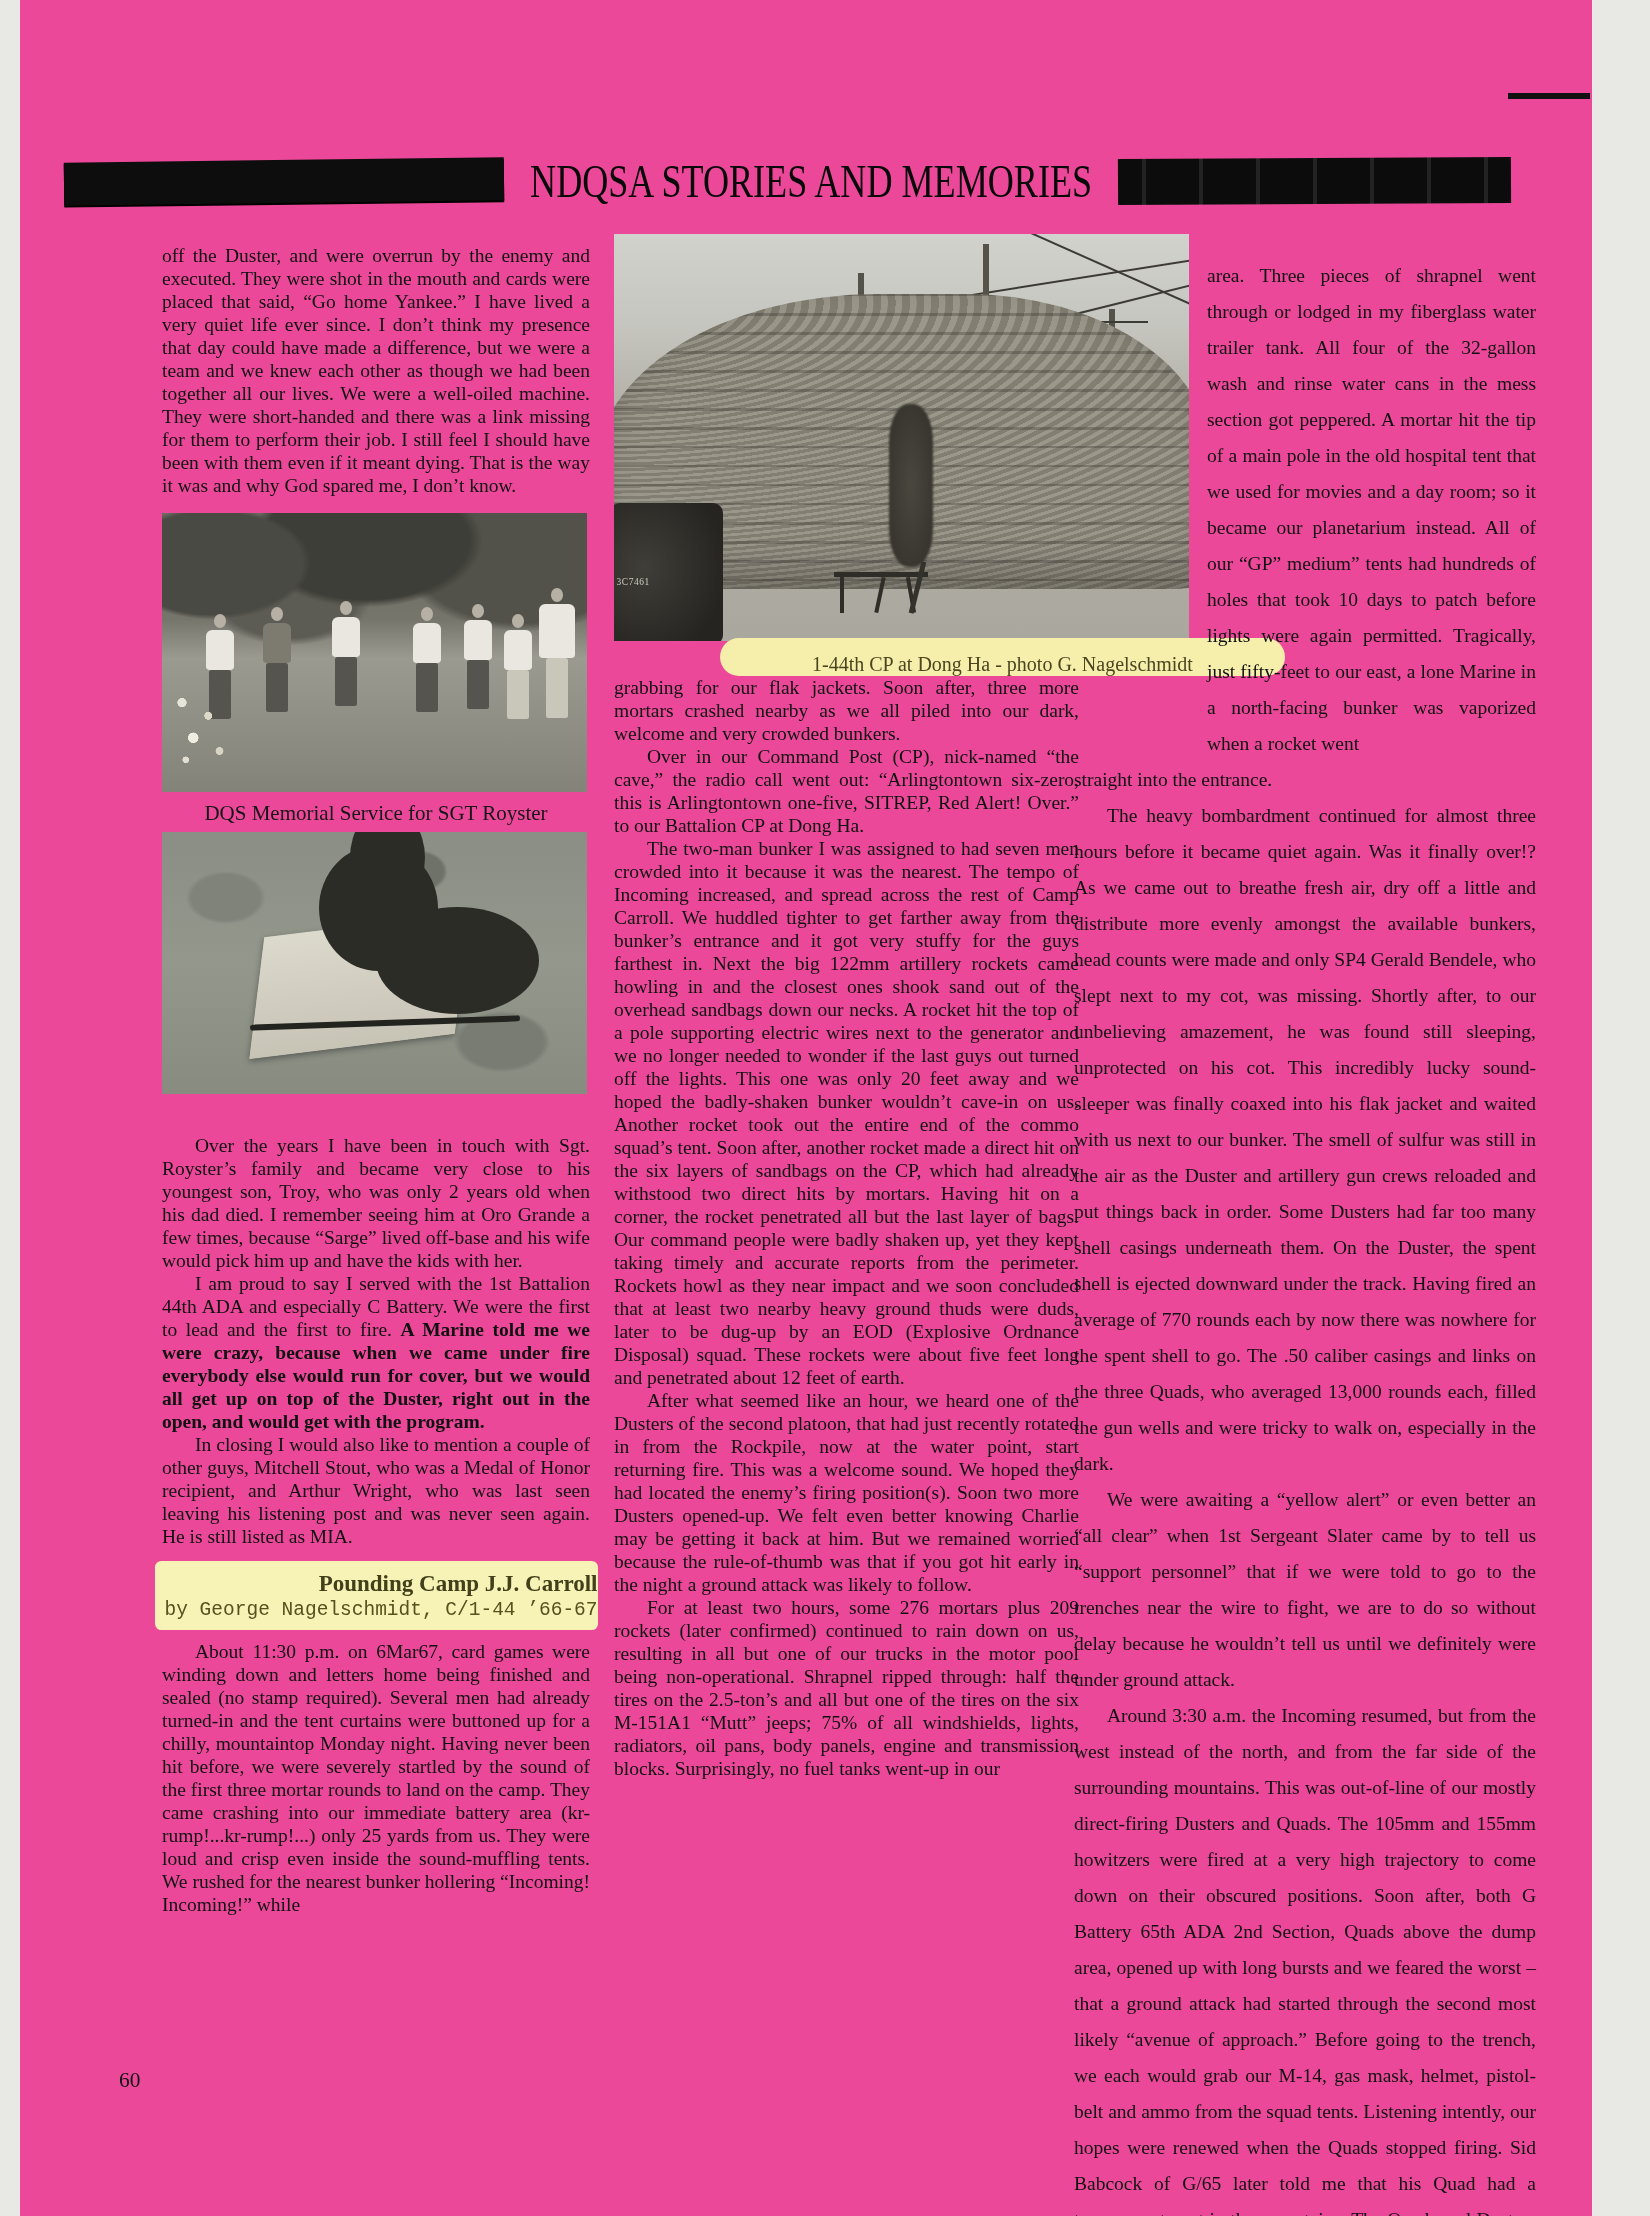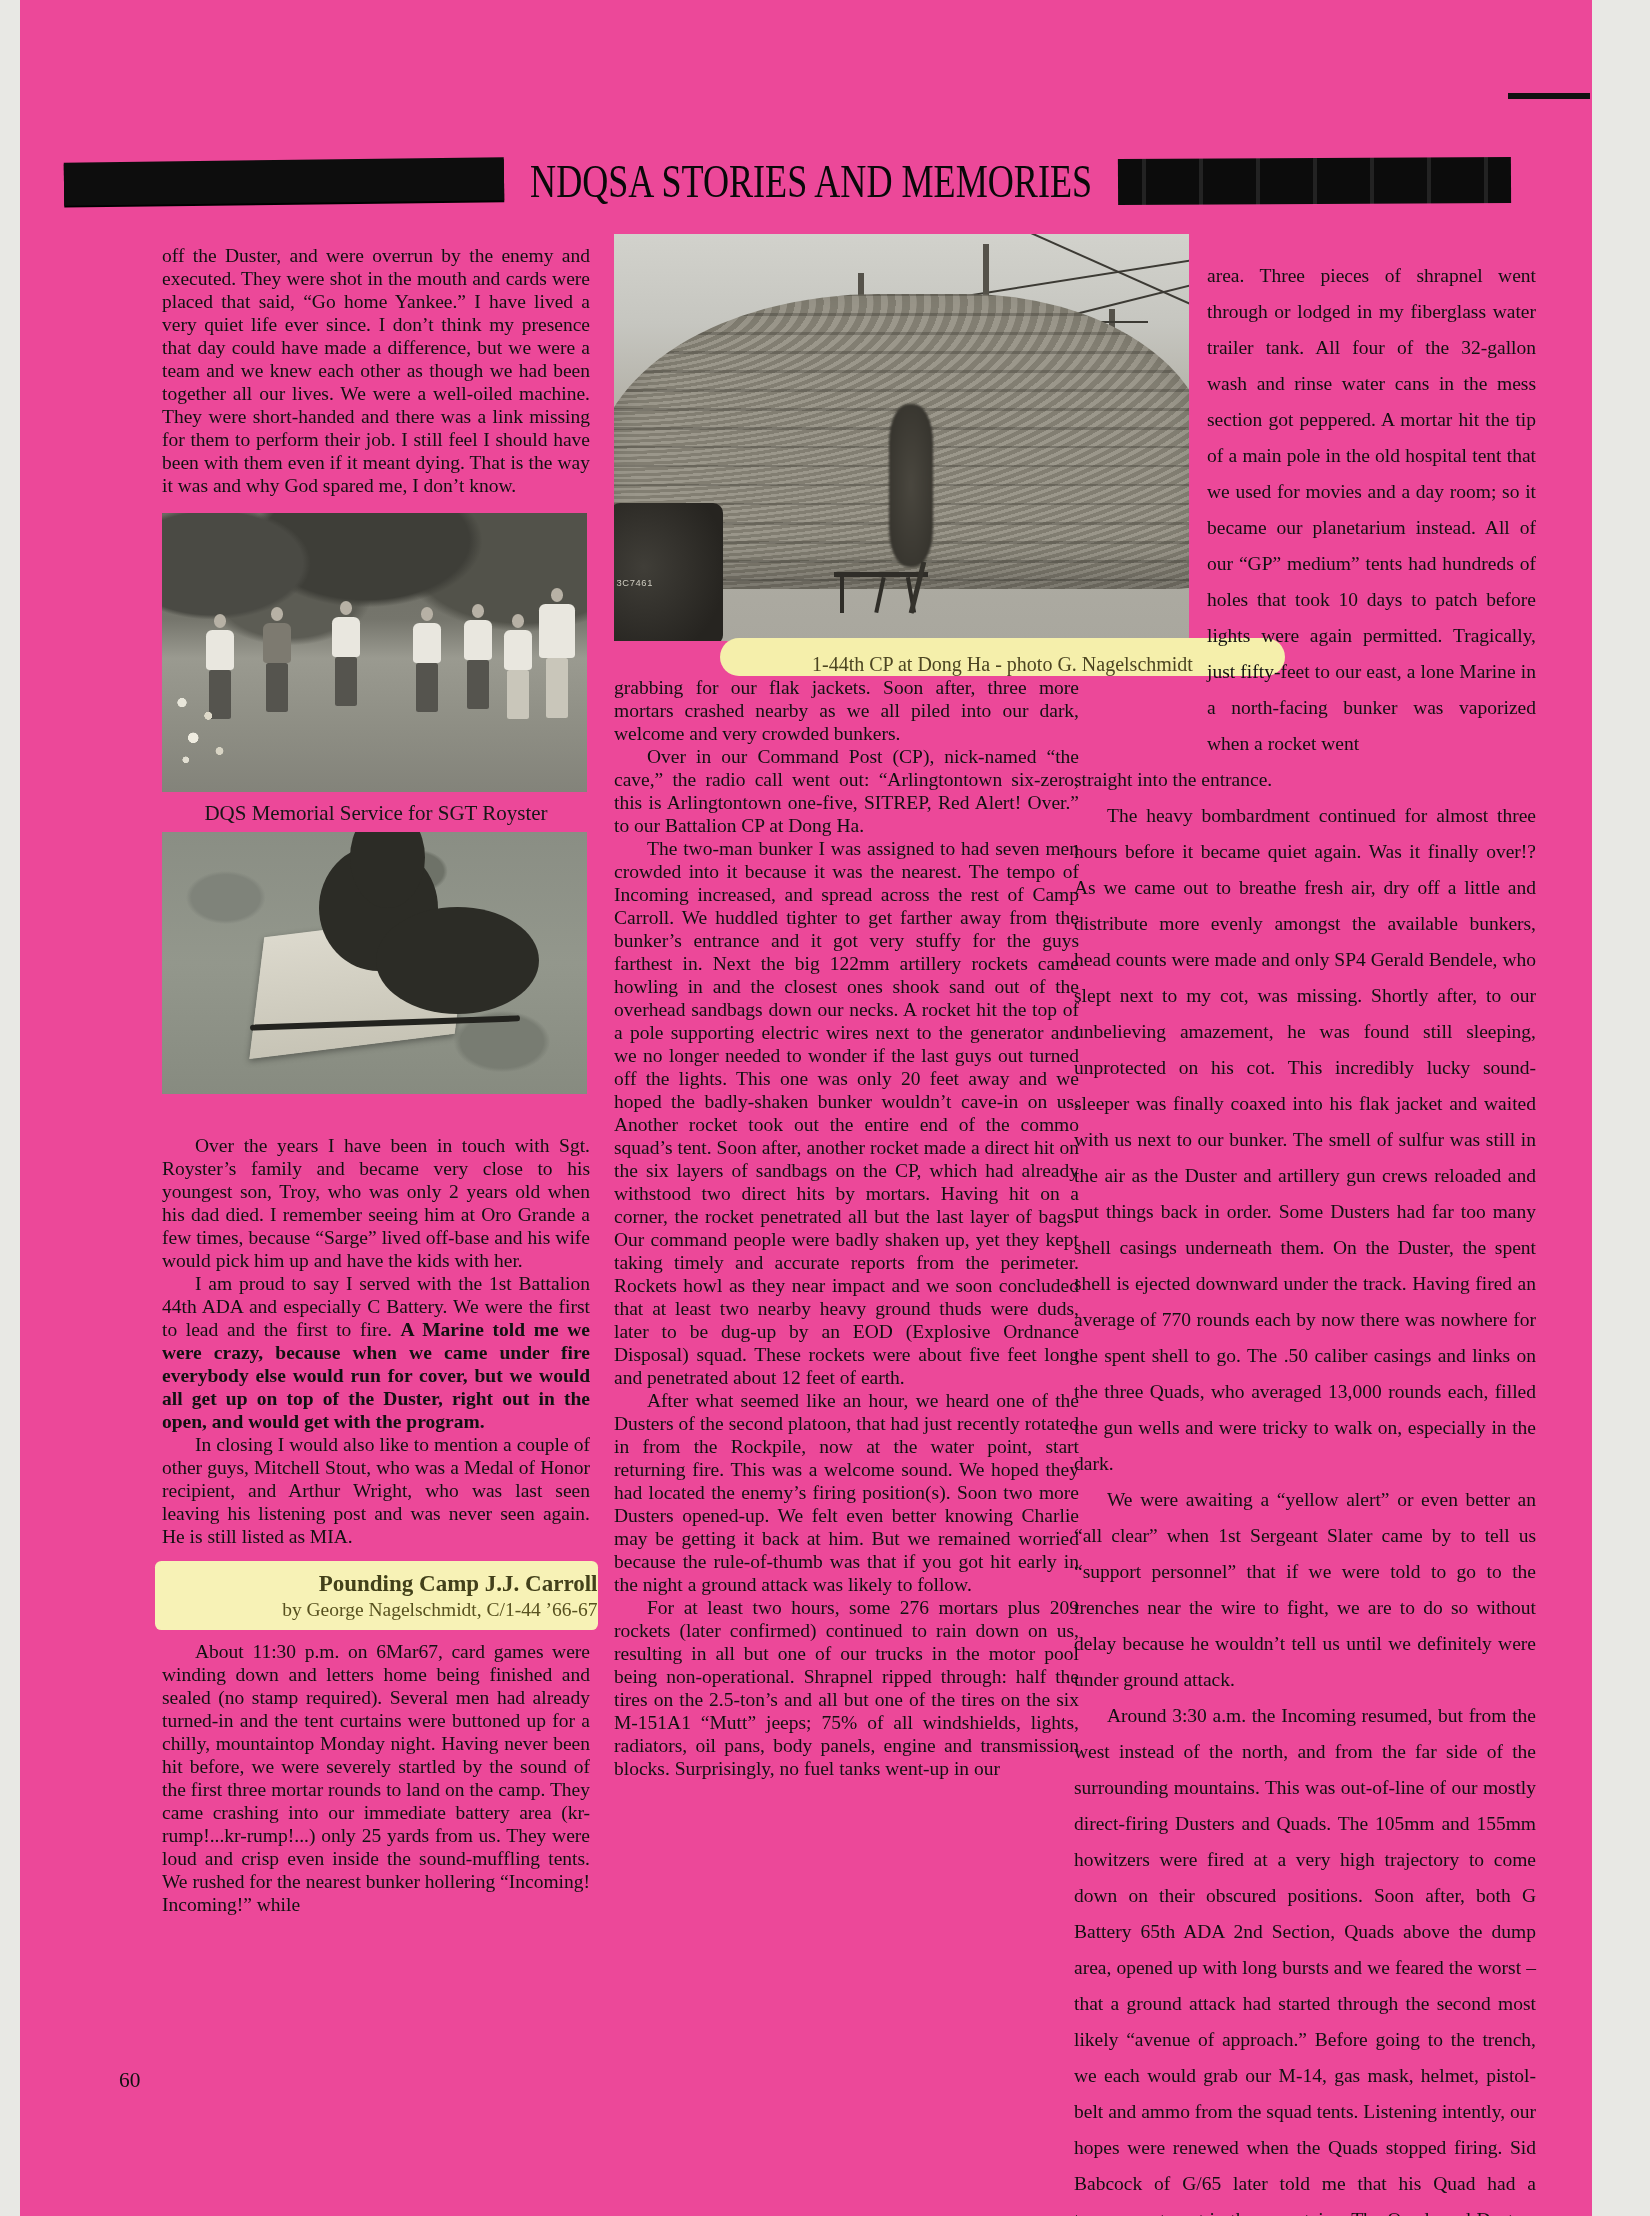--- a/index.html
+++ b/index.html
@@ -57,39 +57,39 @@
       linear-gradient(180deg,#8a8e84 0%,#93978c 50%,#878b80 100%);}
   #plaque{position:absolute;left:94px;top:94px;width:207px;height:119px;background:linear-gradient(180deg,#dcd9cd,#c7c4b6);
     transform:rotate(-7deg) skewX(-14deg);box-shadow:0 2.5px 6.3px rgba(0,0,0,.35);}
   .wreath{position:absolute;background:#2c2c26;border-radius:50%;filter:blur(0.6px);}
   #stick{position:absolute;left:88px;top:188px;width:270px;height:5.7px;background:#23231f;transform:rotate(-2deg);border-radius:2.5px;}
   #story-head{
     margin:12.6px 0 0 -7.5px;width:calc(100% + 15px);padding:10px 0 8.8px;border-radius:6.3px;
     background:#f7f2b6;text-align:right;
   }
   #story-head .t{font-size:23px;font-weight:700;color:#42401a;}
-  #story-head .b{font-size:19.5px;color:#57511f;margin-top:2.5px;}
+  #story-head .b{font-size:19.5px;color:#57511f;margin-top:2.5px;font-family:Liberation Mono, monospace;}
   #p-left-last{margin-top:10px;}
   #page-num{position:absolute;left:99px;top:2068px;font-size:21.4px;}
 
   
   #col-mid{position:absolute;left:594px;top:234px;width:465px;}
   #photo-cp{position:absolute;left:0;top:0;width:575px;height:407px;
     background:linear-gradient(180deg,#d2d2cc 0%,#c6c6c0 22%,#b5b3aa 40%,#a9a79e 100%);}
   #mound{position:absolute;left:-19px;top:60px;width:616px;height:295px;border-radius:46% 40% 6% 6%/60% 55% 4% 4%;
     background:
       repeating-linear-gradient(180deg, rgba(40,38,32,.28) 0 2.5px, transparent 2.5px 19px),
       repeating-radial-gradient(ellipse 29px 11.3px at 12.6px 8.8px, #9b978b 0 6.3px, #827e72 7px 14.4px),
       #8b887c;
     box-shadow:inset 0 -19px 38px rgba(0,0,0,.25);}
   #entrance{position:absolute;left:275px;top:170px;width:44px;height:163px;background:radial-gradient(#4a473f, #32302a);border-radius:19px/38px;filter:blur(1.3px);}
   .wire{position:absolute;height:0;border-top:2.5px solid #3c3a34;}
   .pole{position:absolute;width:5.7px;background:#55524a;}
   #vehicle{position:absolute;left:-3.8px;top:269px;width:113px;height:142px;background:radial-gradient(82px 94px at 30% 45%, #403e38, #262420);border-radius:10px;}
-  #veh-mark{position:absolute;left:6.3px;top:74px;color:#cfccc0;font-size:9.4px;letter-spacing:0.6px;font-family:Liberation Sans, sans-serif;text-align:right;}
+  #veh-mark{position:absolute;left:6.3px;top:74px;color:#cfccc0;font-size:9.4px;letter-spacing:0.6px;font-family:Liberation Serif, serif;text-align:right;}
   #furniture{position:absolute;left:207px;top:327px;width:132px;height:58px;}
   #furniture .top{position:absolute;left:12.6px;top:11.3px;width:94px;height:5px;background:#2f2d28;}
   #furniture .leg{position:absolute;top:16.3px;width:3.8px;height:36px;background:#2f2d28;}
   #furniture .chair{position:absolute;left:94px;top:0px;width:5px;height:53px;background:#34322c;transform:rotate(14deg);}
   #cap-cp{position:absolute;left:106px;top:404px;width:565px;height:38px;border-radius:19px;
     background:#f5efab;display:flex;align-items:flex-end;justify-content:center;}
   #cap-cp span{font-size:20px;color:#4c4522;}
   #mid-text{position:relative;margin-top:442px;width:465px;}
   #col-mid p{line-height:23px;}
 

